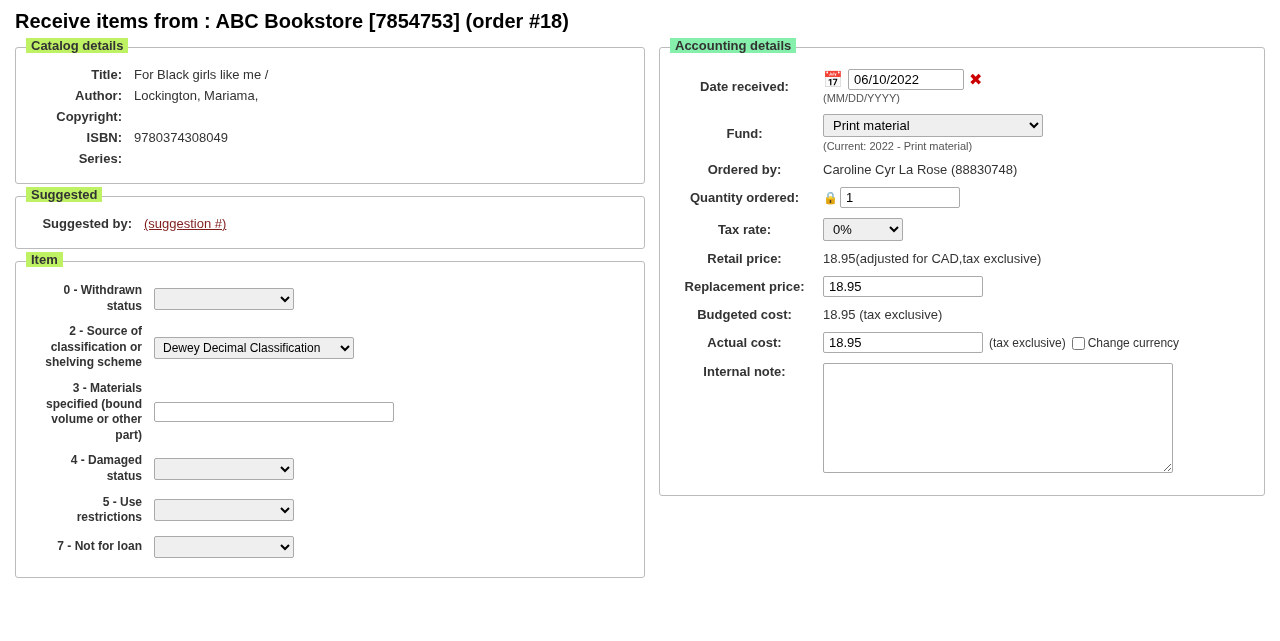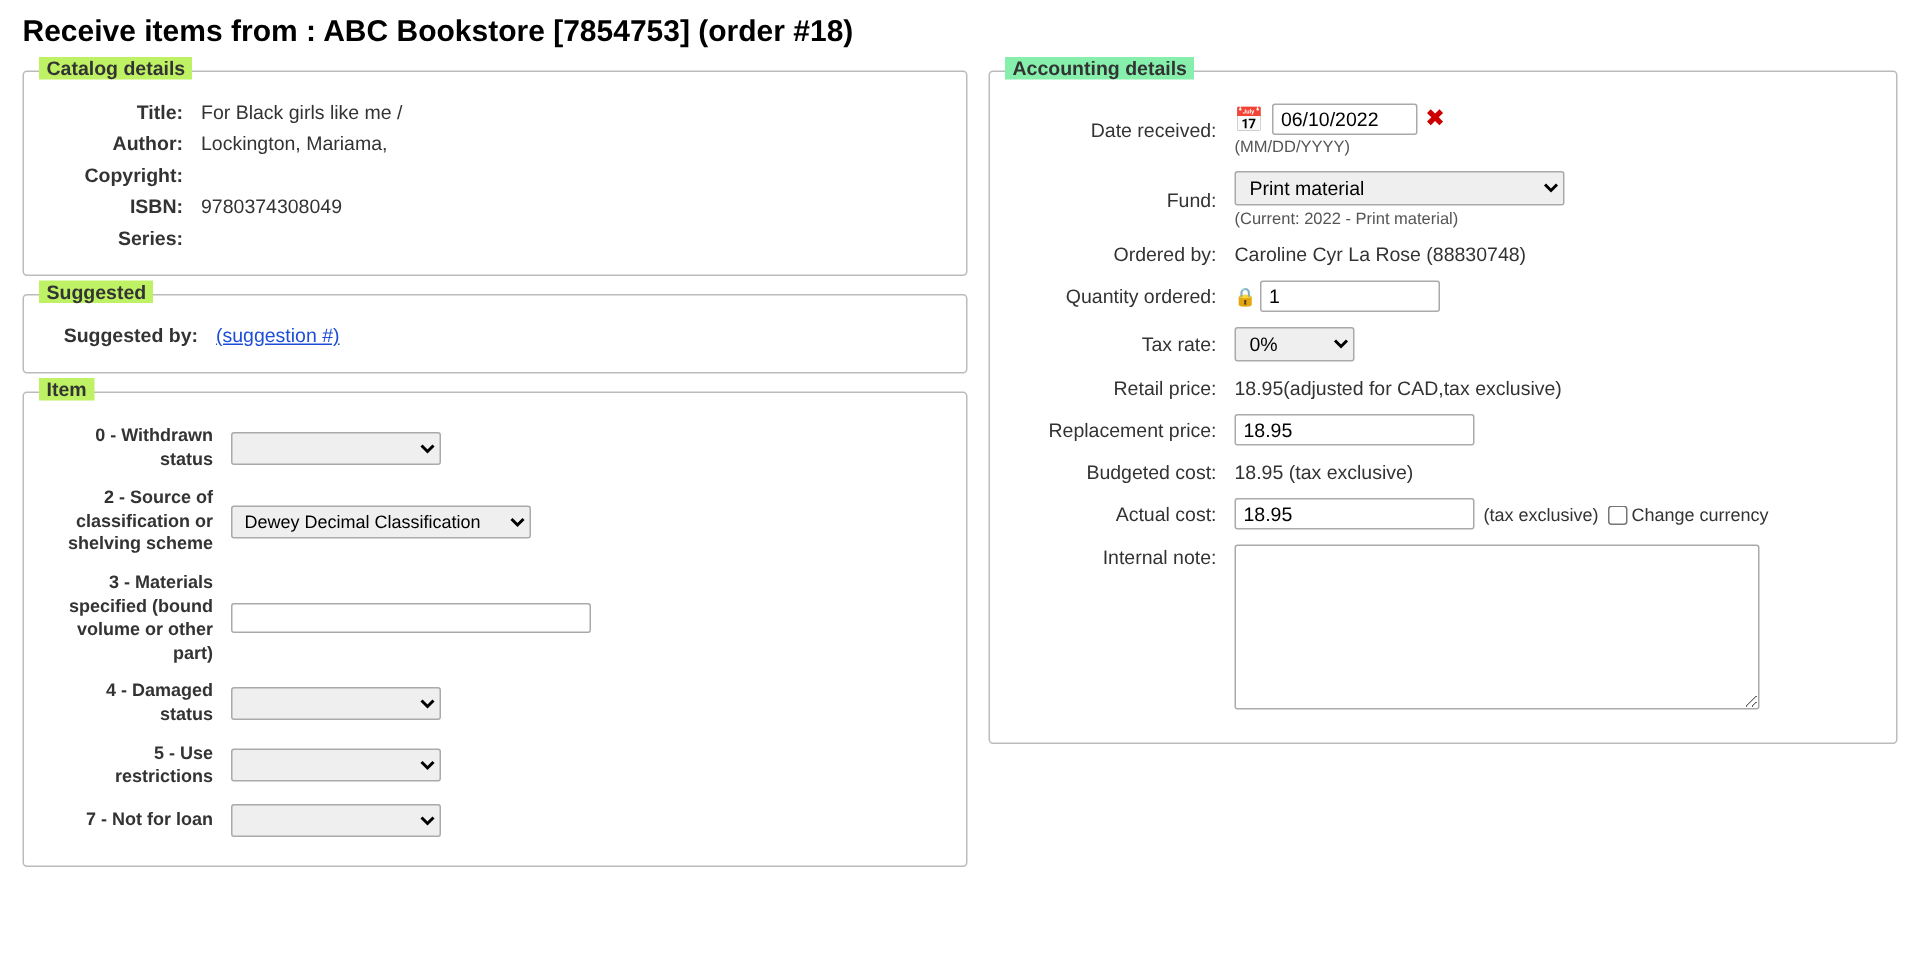--- a/index.html
+++ b/index.html
@@ -99,22 +99,22 @@
     .acct-table {
       width: 100%;
       border-collapse: collapse;
       margin-top: 6px;
     }
     .acct-table td {
       padding: 5px 6px;
       vertical-align: middle;
     }
     .acct-table td:first-child {
-      text-align: right;
-      font-weight: normal;
+      text-align: center;
+      font-weight: bold;
       white-space: nowrap;
       width: 145px;
       font-size: 13px;
     }
     input[type="text"], input[type="date"], select, textarea {
       border: 1px solid #aaa;
       border-radius: 2px;
       font-size: 13px;
       padding: 2px 5px;
     }
@@ -170,21 +170,21 @@
     .acct-legend {
       position: absolute;
       top: -10px;
       left: 10px;
       background: #86efac;
       padding: 0 5px;
       font-size: 13px;
       font-weight: bold;
     }
     .suggestion-link {
-      color: #1d4ed8;
+      color: #7f1d1d;
     }
     .actual-cost-wrap {
       display: flex;
       align-items: center;
       gap: 6px;
     }
     .tax-exclusive-note {
       font-size: 12px;
       color: #333;
     }
@@ -309,21 +309,21 @@
     <div class="acct-fieldset">
       <span class="acct-legend">Accounting details</span>
       <table class="acct-table">
         <tbody>
 
           <tr>
             <td>Date received:</td>
             <td>
               <div class="date-input-wrapper">
                 <span class="date-icon">📅</span>
-                <input type="text" value="06/10/2022" style="width: 97px;">
+                <input type="text" value="06/10/2022" style="width: 116px;">
                 <button class="clear-date-btn">✖</button>
               </div>
               <span class="date-format-hint">(MM/DD/YYYY)</span>
             </td>
           </tr>
 
           <tr>
             <td>Fund:</td>
             <td>
               <select style="width:220px;">

